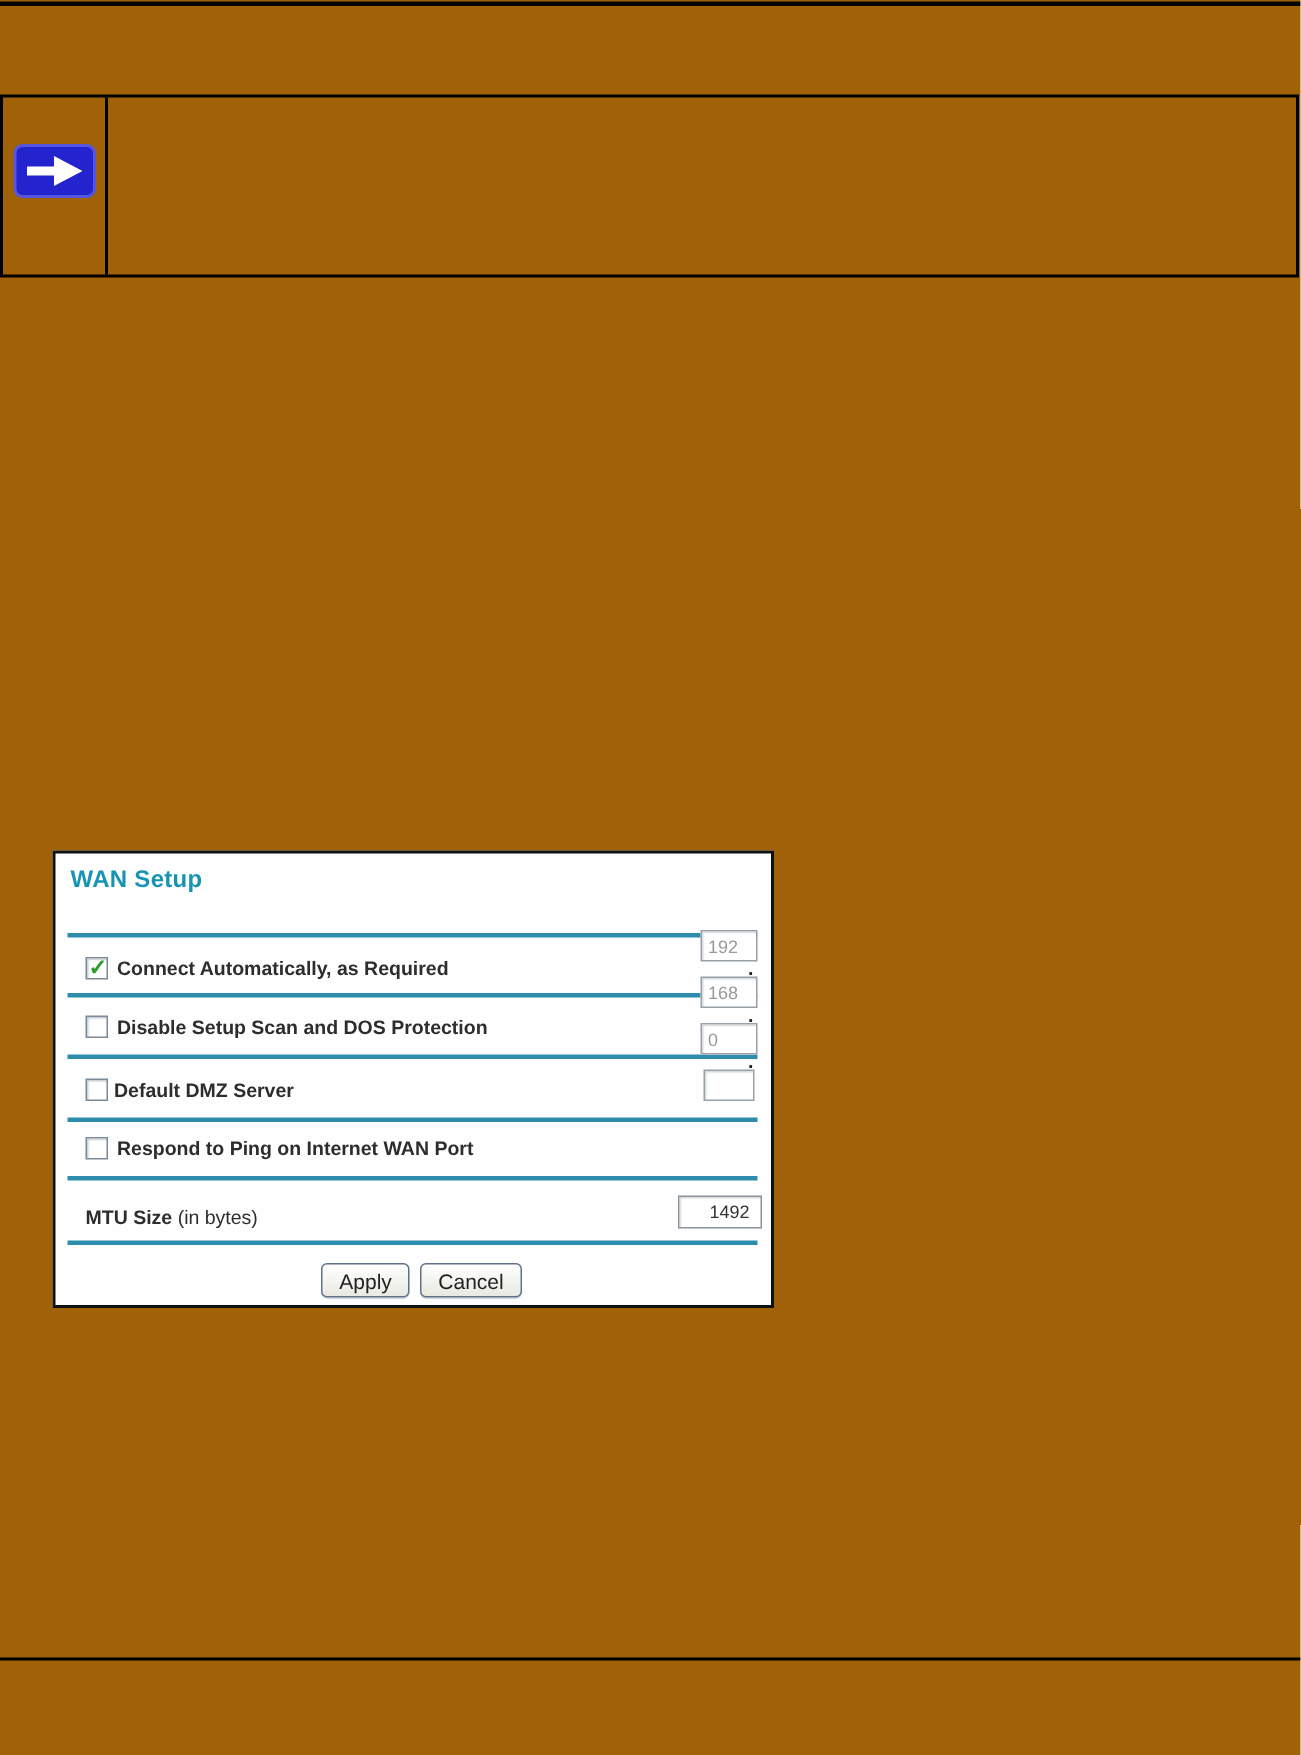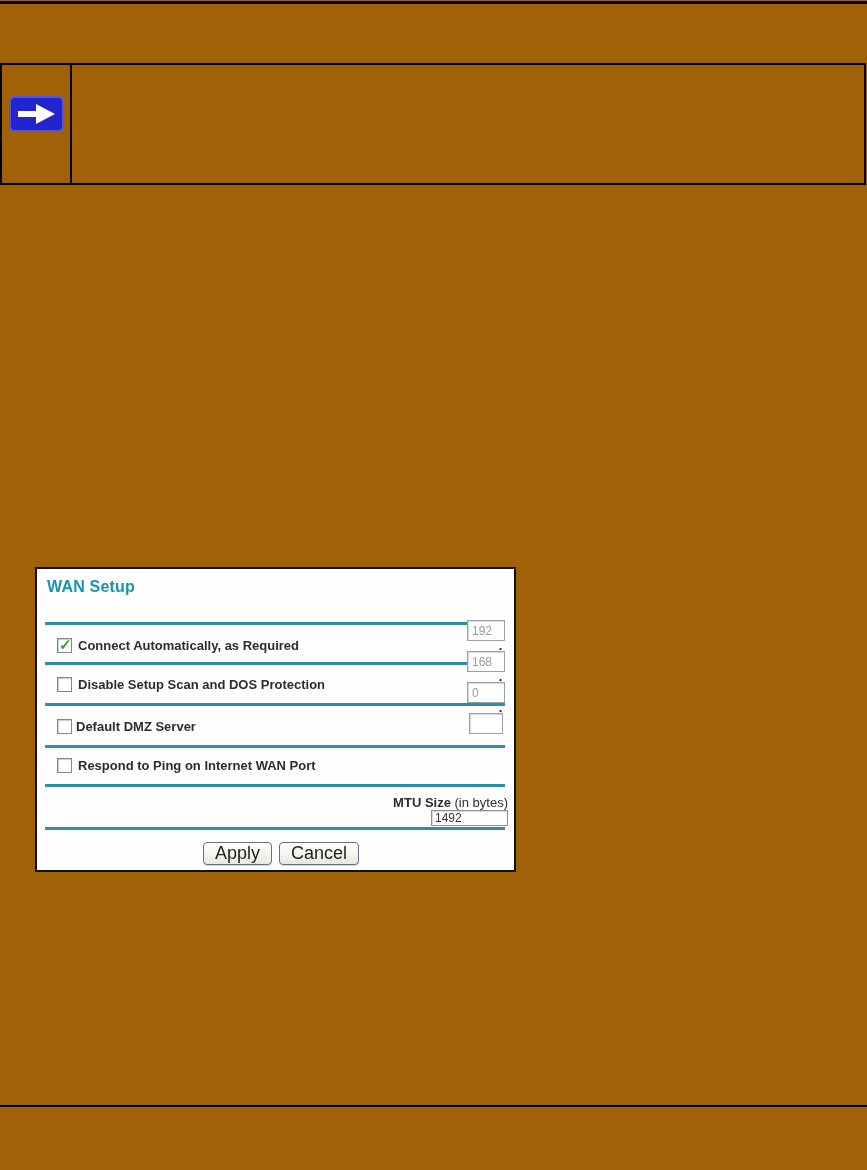--- a/index.html
+++ b/index.html
@@ -65,21 +65,21 @@
   .rule-6 { top: 258px; }
 
   .row {
     position: absolute; left: 20px; right: 9px;
     display: flex; align-items: flex-end;
   }
   .row-1 { top: 66px;  height: 18px; }
   .row-2 { top: 105px; height: 18px; }
   .row-3 { top: 143px; height: 22px; }
   .row-4 { top: 186px; height: 18px; }
-  .row-5 { top: 226px; height: 24px; right: 6px; flex-direction: column; }
+  .row-5 { top: 226px; height: 24px; right: 6px; }
   .row-buttons { top: 272px; height: 24px; justify-content: center; gap: 7px; }
 
   .checkbox {
     position: relative;
     width: 15px; height: 15px; flex: 0 0 15px;
     background: #fff;
     border: 1px solid #7b8a99;
     box-shadow: inset 1px 1px 1px rgba(90,110,130,.35);
     margin-right: 6px;
     cursor: default;
@@ -110,33 +110,33 @@
     background: #fff;
   }
   .ip-octet.last { width: 34px; }
   .ip-dot {
     width: 9px; text-align: center;
     font-weight: bold; color: #222; font-size: 13px;
     align-self: flex-end; line-height: 10px;
   }
   .mtu-input {
     margin-left: auto;
-    width: 77px; height: 22px;
+    width: 56px; height: 22px;
     border: 1px solid #8a929a;
     box-shadow: inset 1px 1px 1px rgba(120,130,140,.3);
     font-family: "Liberation Sans", sans-serif;
     font-size: 12px; color: #333;
-    padding: 0 0 0 3px;
+    padding: 0 0 0 20px;
     background: #fff;
   }
   .btn {
     height: 23px;
     padding: 0 11px;
     font-family: "Liberation Sans", sans-serif;
-    font-size: 18px; color: #222;
+    font-size: 14px; color: #222;
     background: linear-gradient(#ffffff, #e9e9e1);
     border: 1px solid #5f7society;
     border: 1px solid #5f7187;
     border-radius: 4px;
     box-shadow: 0 1px 0 rgba(0,0,0,.15);
     cursor: pointer;
   }
 </style>
 </head>
 <body>

